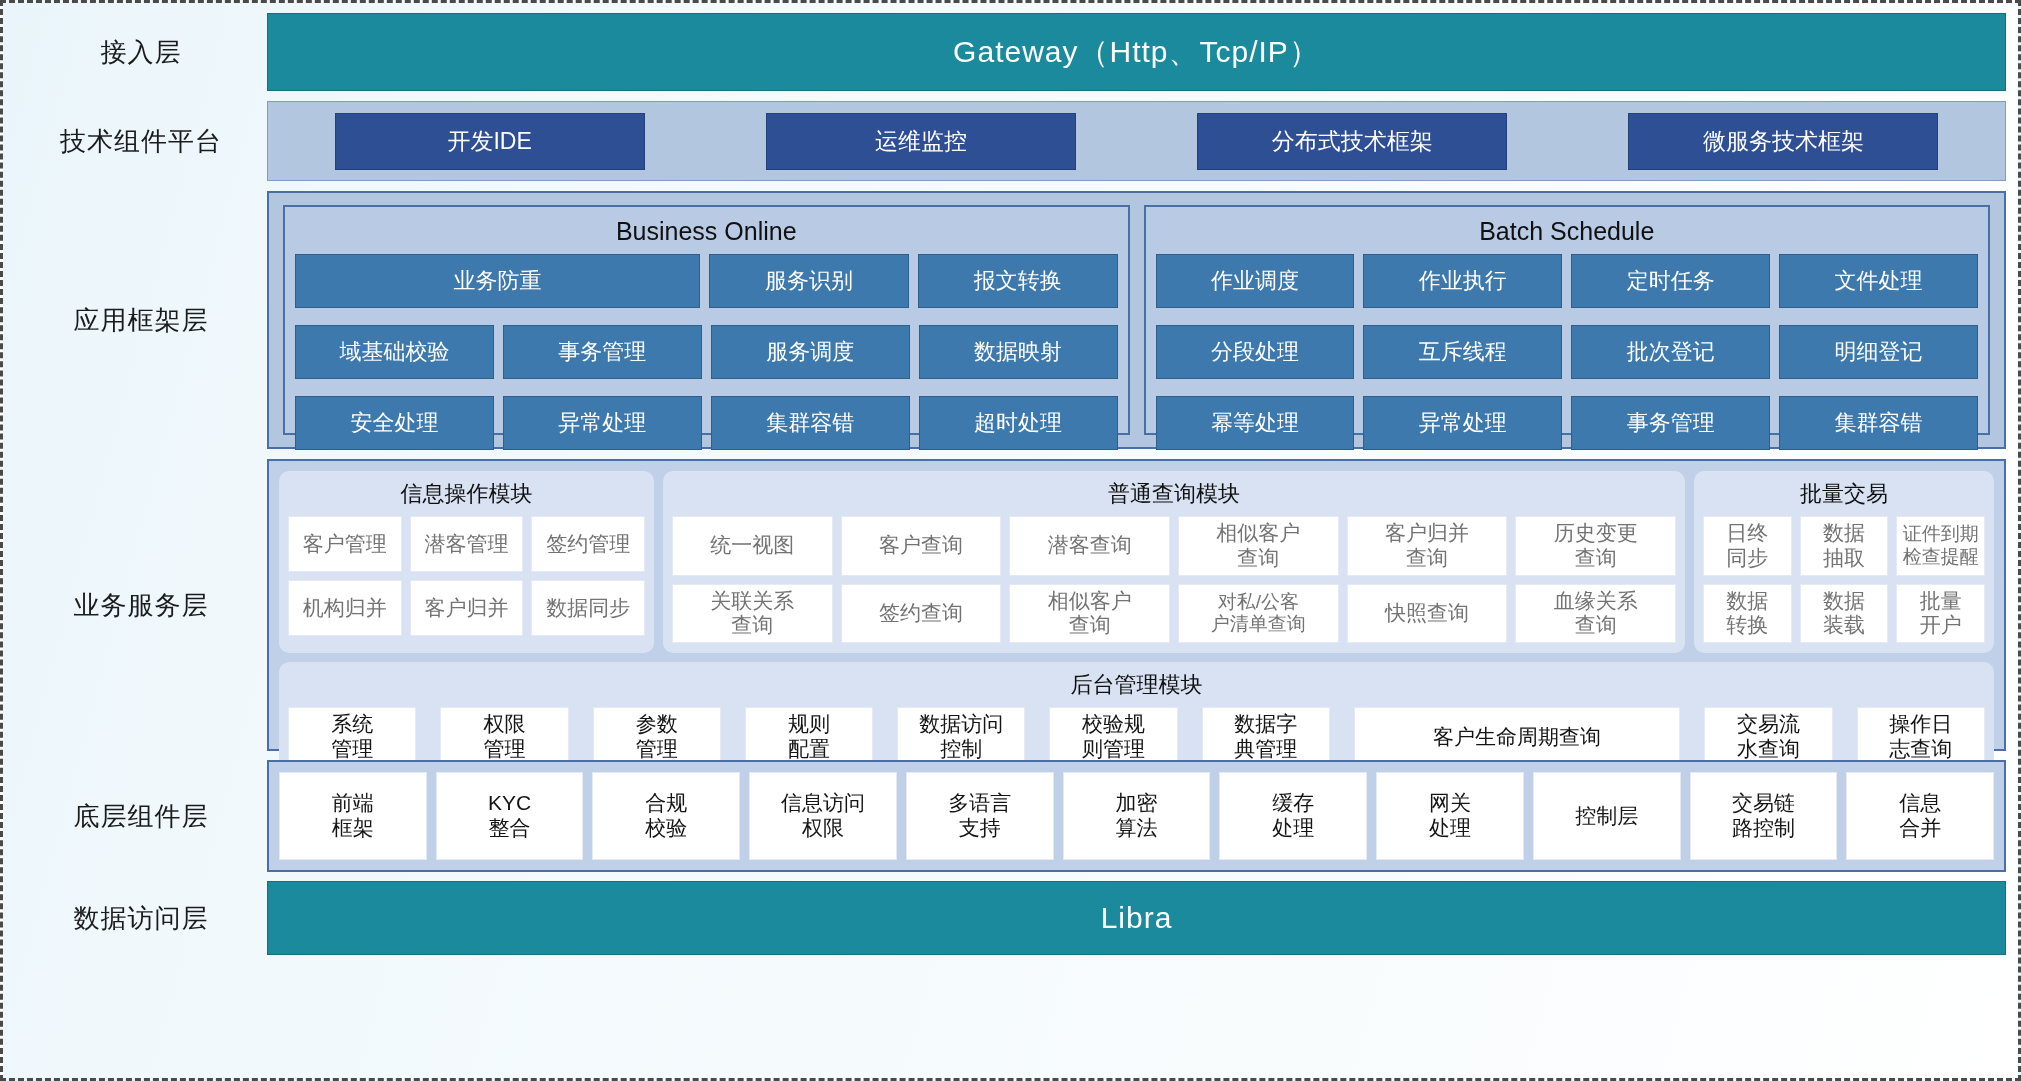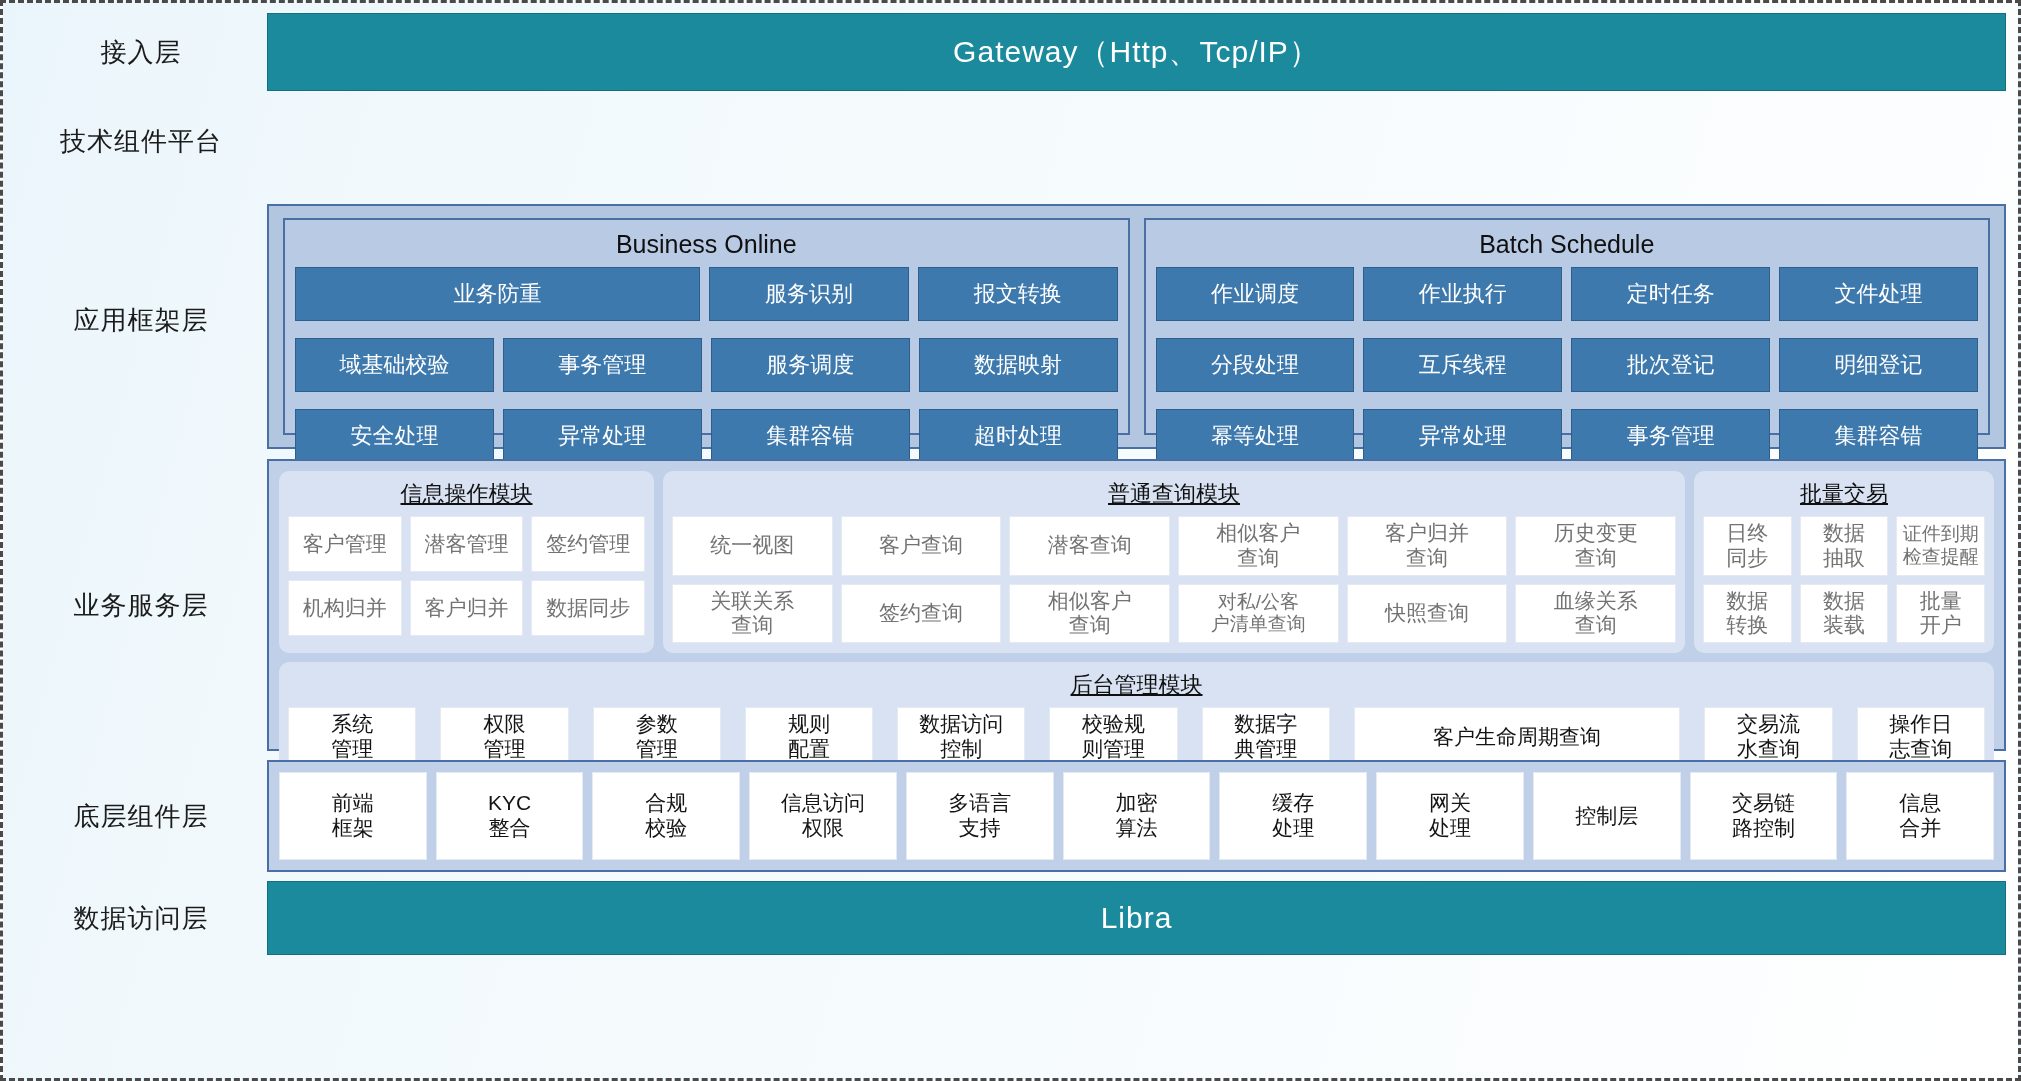--- a/index.html
+++ b/index.html
@@ -69,21 +69,20 @@
   }
 
   
   .app-band {
     flex: 1;
     background: #b3c6e0;
     border: 2px solid #4a6fa5;
     display: flex;
     gap: 14px;
     padding: 12px 14px;
-    margin-top: 13px;
   }
   .app-panel {
     flex: 1;
     background: #b9caE4;
     border: 2px solid #4a6fa5;
     padding: 6px 10px 12px 10px;
     display: flex;
     flex-direction: column;
   }
   .app-panel-title {
@@ -122,21 +121,20 @@
     border-radius: 10px;
     padding: 4px 9px 10px 9px;
     display: flex;
     flex-direction: column;
   }
   .biz-module-title {
     text-align: center;
     font-size: 22px;
     color: #101010;
     padding: 4px 0 7px 0;
-    text-decoration: underline;
   }
   .biz-grid { display: flex; flex-direction: column; gap: 8px; }
   .biz-grid-row { display: flex; gap: 8px; }
   .biz-cell {
     flex: 1;
     background: #ffffff;
     border: 1px solid #e4e9f2;
     color: #737373;
     font-size: 21px;
     text-align: center;
@@ -205,20 +203,28 @@
     <div class="layer-label">接入层</div>
     <div class="layer-body">
       <div class="teal-bar">Gateway（Http、Tcp/IP）</div>
     </div>
   </div>
 
   <div class="gap-m"></div>
 
   <div class="layer-row" style="height:80px;">
     <div class="layer-label">技术组件平台</div>
+    <div class="layer-body">
+      <div class="tech-band" id="tech-band">
+          <div class="tech-chip">开发IDE</div>
+          <div class="tech-chip">运维监控</div>
+          <div class="tech-chip">分布式技术框架</div>
+          <div class="tech-chip">微服务技术框架</div>
+        </div>
+    </div>
   </div>
 
   <div class="gap-m"></div>
 
   <div class="layer-row" style="height:258px;">
     <div class="layer-label">应用框架层</div>
     <div class="layer-body">
       <div class="app-band" id="app-band">
           <div class="app-panel">
             <div class="app-panel-title">Business Online</div>

